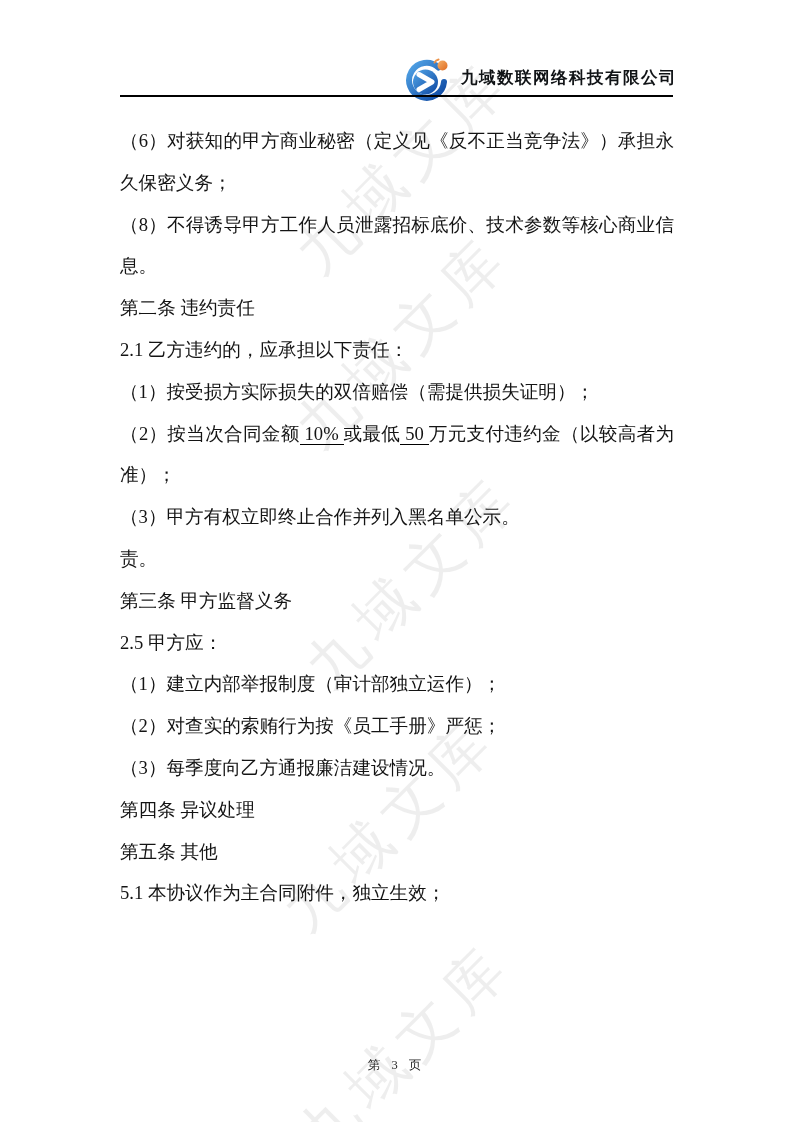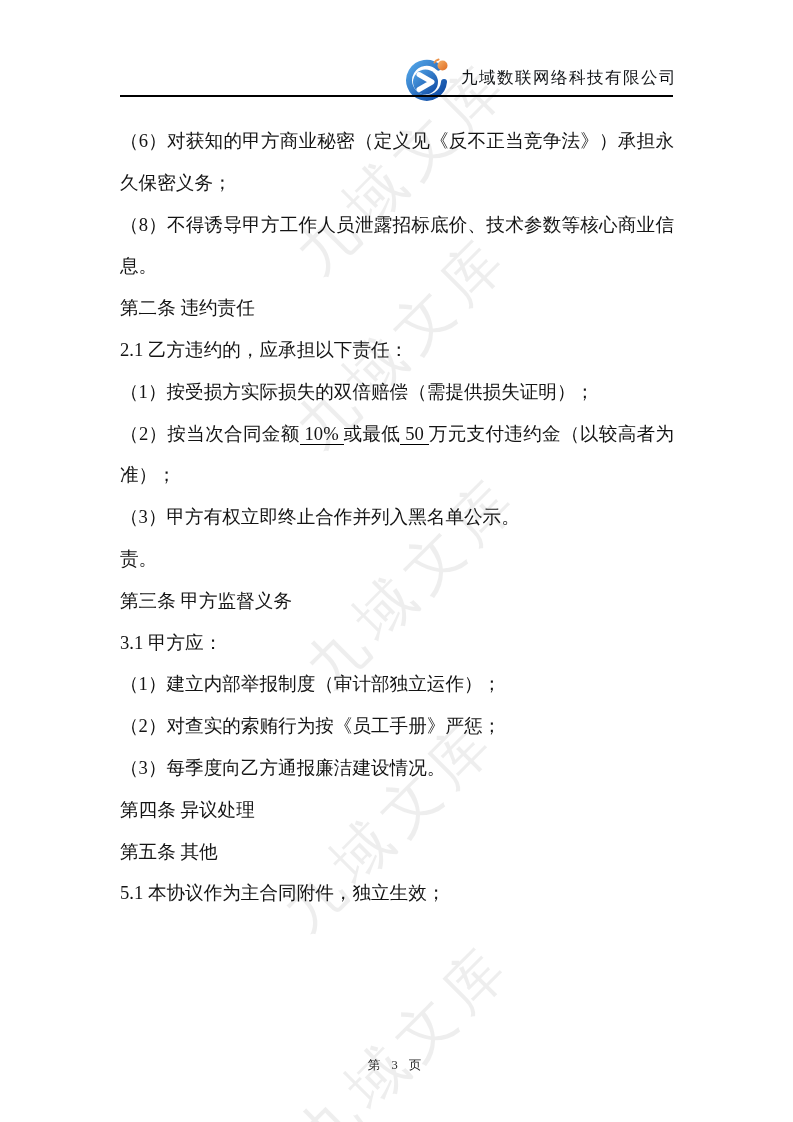--- a/index.html
+++ b/index.html
@@ -18,21 +18,21 @@
   .wm:nth-child(1){left:267px;top:129px;}
   .wm:nth-child(2){left:267px;top:303px;}
   .wm:nth-child(3){left:277px;top:543px;}
   .wm:nth-child(4){left:254px;top:786px;}
   .wm:nth-child(5){left:269px;top:1011px;}
   
   .header{position:absolute;inset:0;z-index:2;}
   .logo{position:absolute;left:403px;top:55px;width:48px;height:46px;}
   .company{
     position:absolute;left:461px;top:66px;height:24px;line-height:24px;
-    font-size:16.5px;font-weight:400;letter-spacing:1.5px;color:#101316;
+    font-size:16.5px;font-weight:700;letter-spacing:1.5px;color:#101316;
     white-space:nowrap;
   }
   .rule{position:absolute;left:120px;top:95px;width:553px;height:2px;background:#000;}
   
   .doc-body{
     position:absolute;left:120px;top:120px;width:554px;z-index:1;
   }
   .line{
     height:41.8px;line-height:41.8px;font-size:18.6px;color:#141414;
     white-space:pre-wrap;
@@ -92,21 +92,21 @@
       <div class="line just">（8）不得诱导甲方工作人员泄露招标底价、技术参数等核心商业信</div>
       <div class="line">息。</div>
       <div class="line">第二条 违约责任</div>
       <div class="line">2.1 乙方违约的，应承担以下责任：</div>
       <div class="line">（1）按受损方实际损失的双倍赔偿（需提供损失证明）；</div>
       <div class="line just"><span>（2）按当次合同金额</span><span class="u"> 10% </span><span>或最低</span><span class="u"> 50 </span><span>万元支付违约金（以较高者为</span></div>
       <div class="line">准）；</div>
       <div class="line">（3）甲方有权立即终止合作并列入黑名单公示。</div>
       <div class="line">责。</div>
       <div class="line">第三条 甲方监督义务</div>
-      <div class="line">3.1 甲方应：</div>
+      <div class="line">2.5 甲方应：</div>
       <div class="line">（1）建立内部举报制度（审计部独立运作）；</div>
       <div class="line">（2）对查实的索贿行为按《员工手册》严惩；</div>
       <div class="line">（3）每季度向乙方通报廉洁建设情况。</div>
       <div class="line">第四条 异议处理</div>
       <div class="line">第五条 其他</div>
       <div class="line">5.1 本协议作为主合同附件，独立生效；</div>
     </div>
 
   <div class="footer">第 3 页</div>
 

